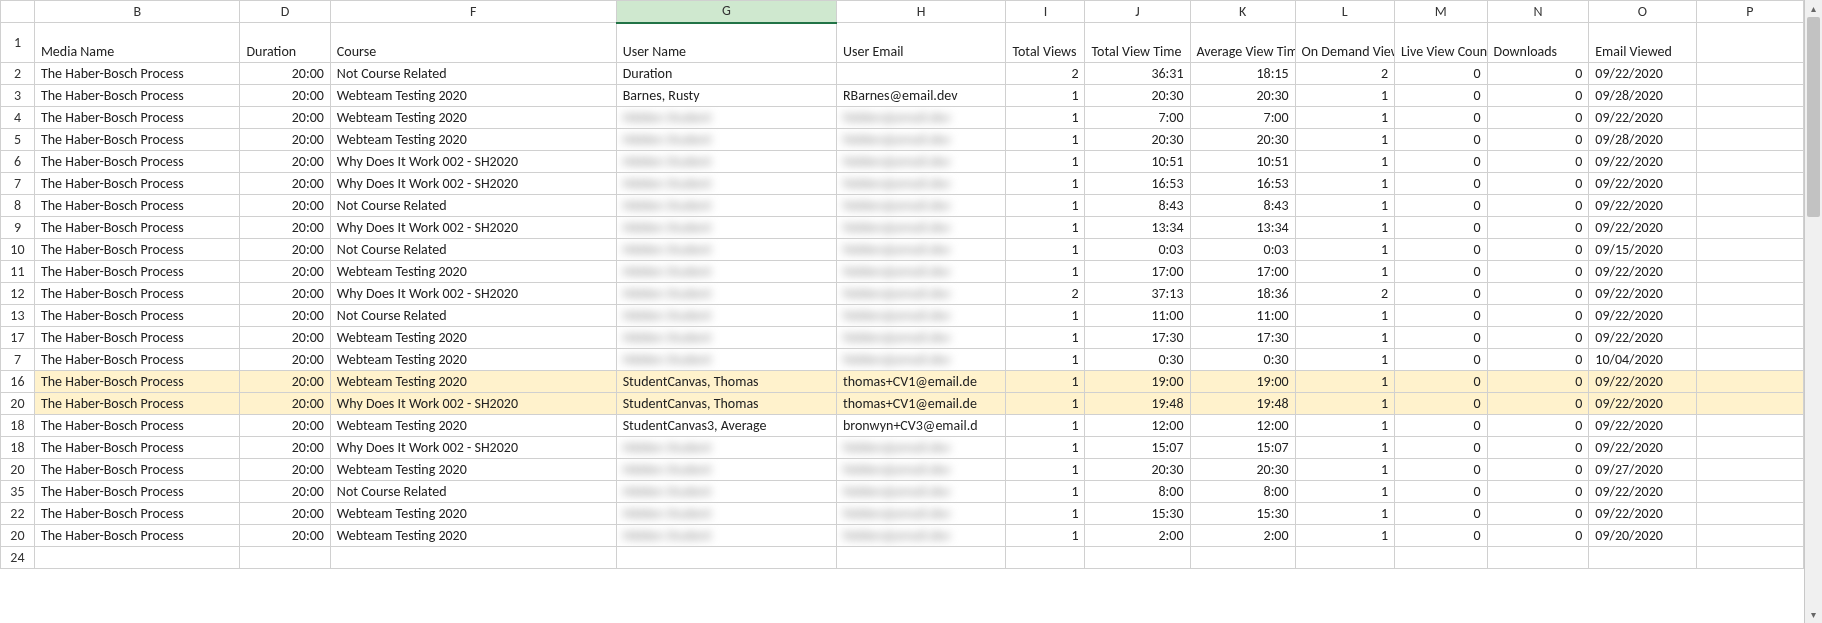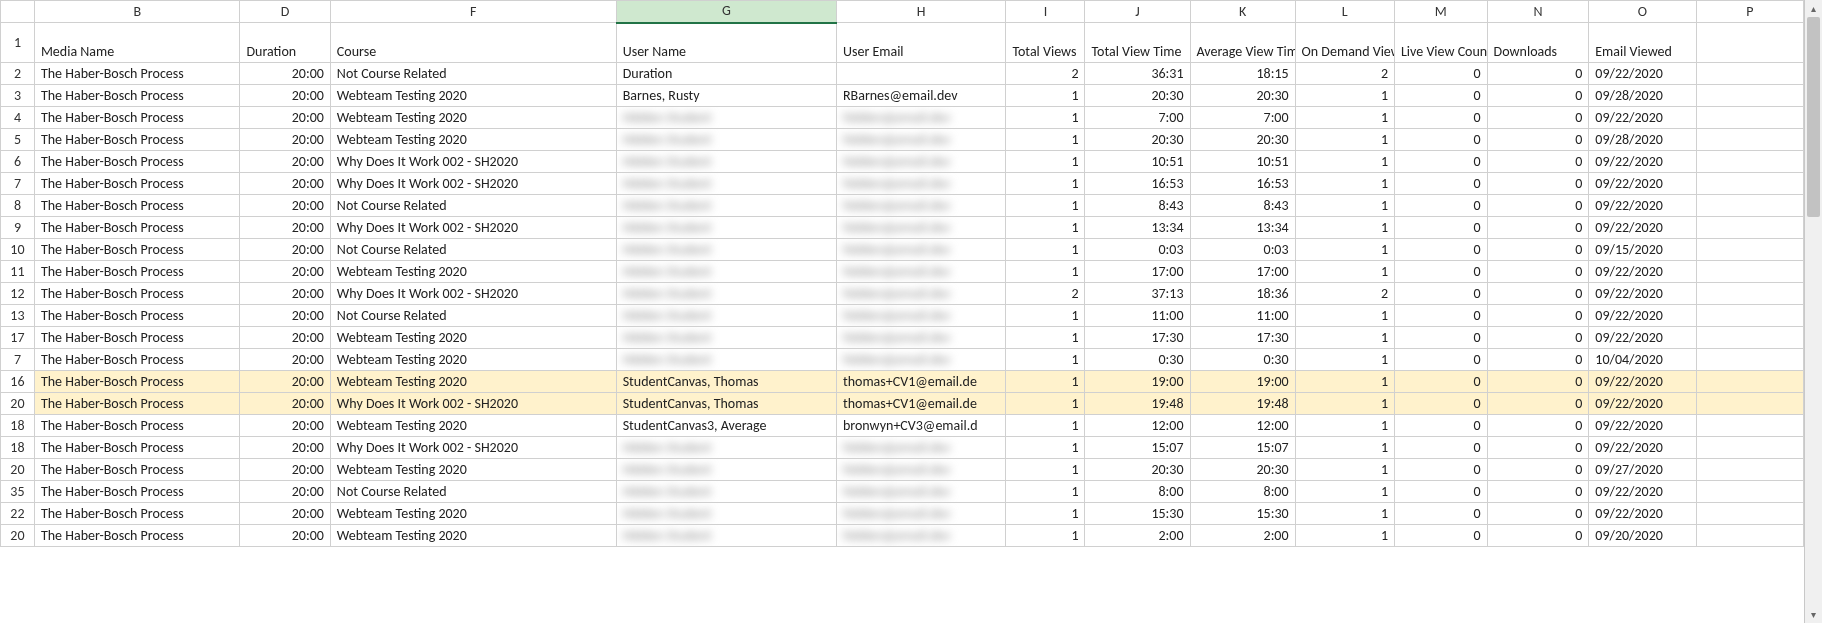--- a/index.html
+++ b/index.html
@@ -525,20 +525,36 @@
           <td class="txt"><span class="blur">hidden@email.dev</span></td>
           <td class="num">1</td>
           <td class="num">2:00</td>
           <td class="num">2:00</td>
           <td class="num">1</td>
           <td class="num">0</td>
           <td class="num">0</td>
           <td class="txt">09/20/2020</td>
           <td class="txt"></td>
         </tr>
+        <tr>
+          <td class="rowhdr">24</td>
+          <td></td>
+          <td></td>
+          <td></td>
+          <td></td>
+          <td></td>
+          <td></td>
+          <td></td>
+          <td></td>
+          <td></td>
+          <td></td>
+          <td></td>
+          <td></td>
+          <td></td>
+        </tr>
       </tbody>
   </table>
 
   <div class="vscroll">
     <div class="arrow">▴</div>
     <div class="track">
       <div class="thumb"></div>
     </div>
     <div class="arrow bottom">▾</div>
   </div>

